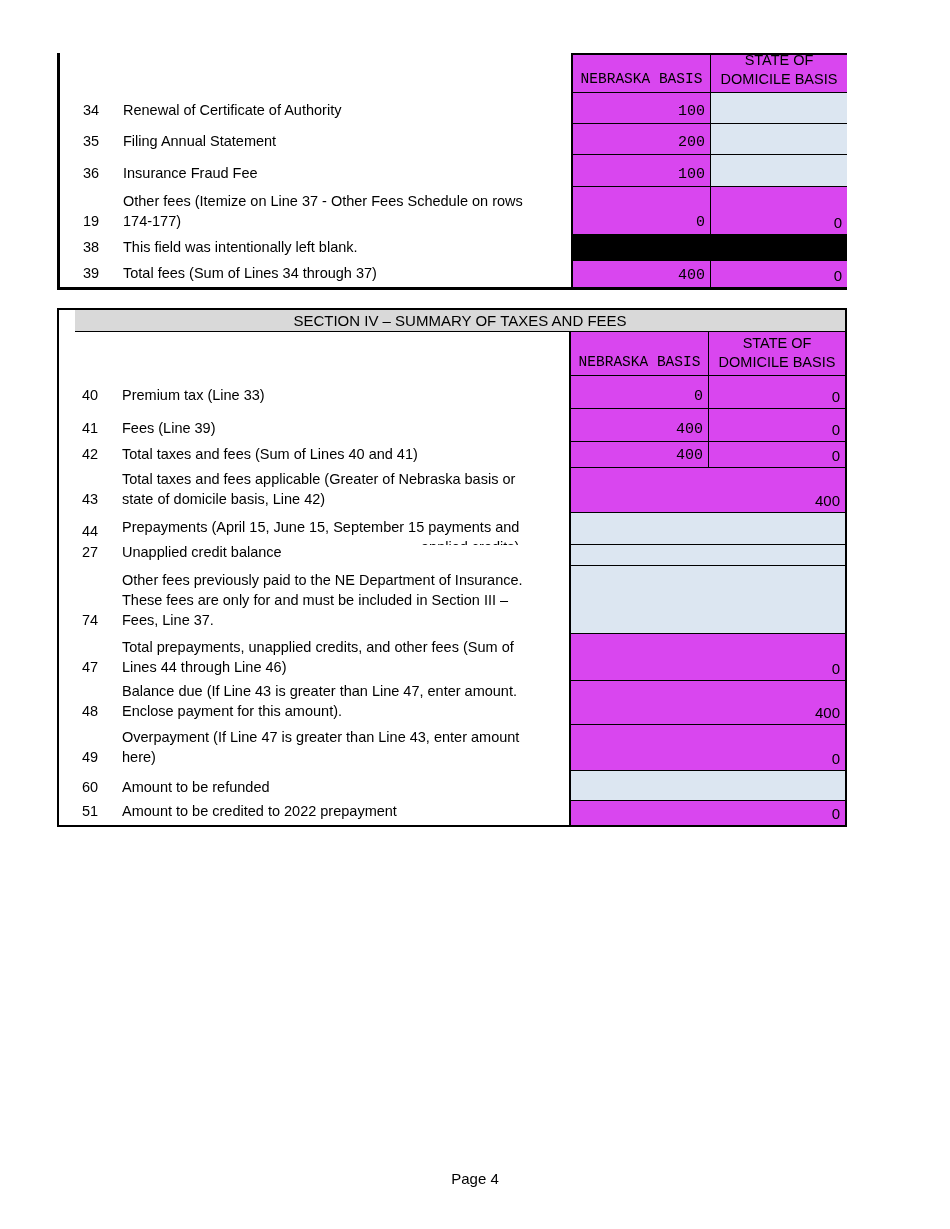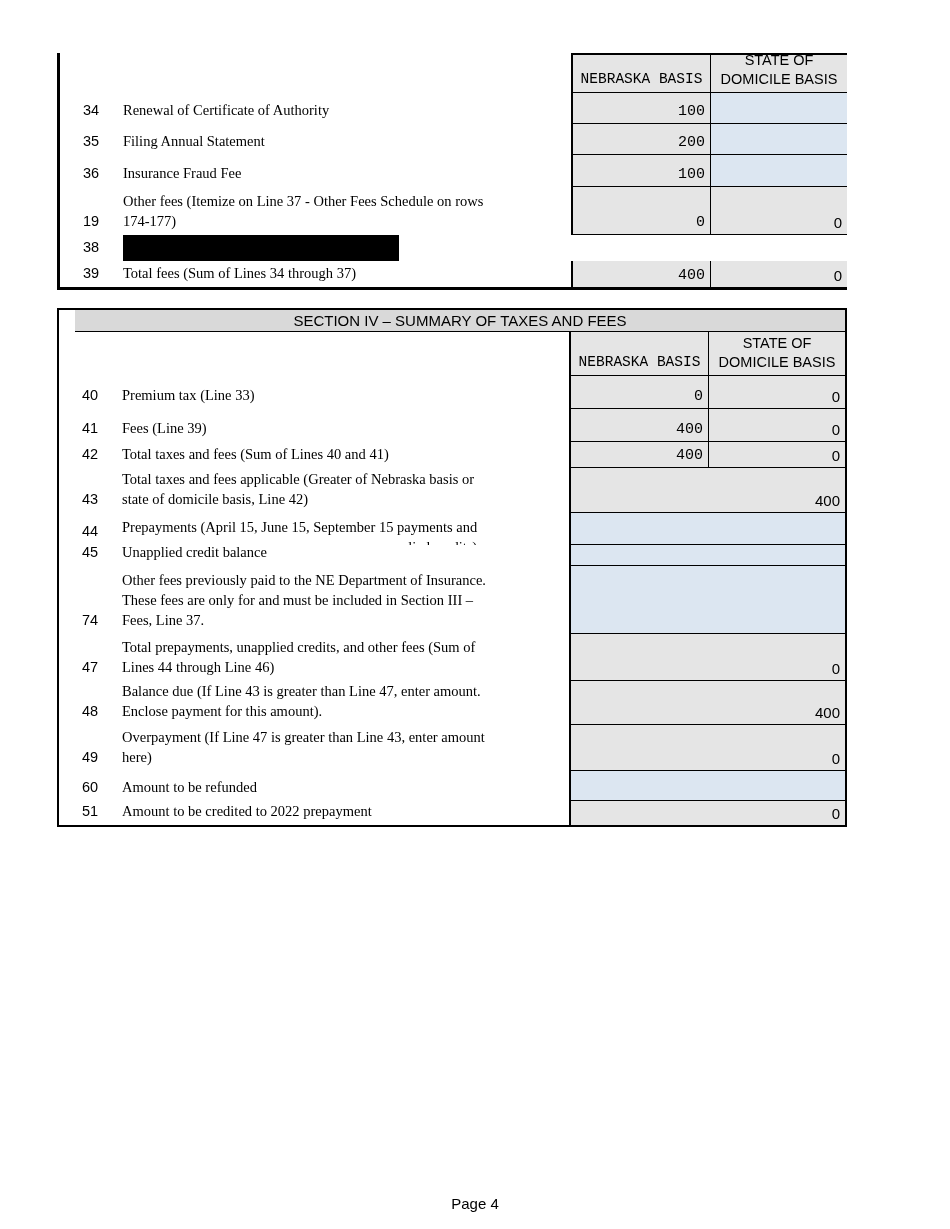--- a/index.html
+++ b/index.html
@@ -20,26 +20,26 @@
   .tbl{position:absolute;left:57px;width:790px;box-sizing:border-box;}
   .r{display:flex;align-items:stretch;box-sizing:border-box;}
   .num{
     width:63px;box-sizing:border-box;padding:0 0 4px 23px;
     display:flex;align-items:flex-end;
     font-size:14.5px;line-height:19px;text-align:right;
   }
   .lbl{
     flex:1;box-sizing:border-box;padding:0 8px 4px 0;
     display:flex;align-items:flex-end;
-    font-size:14.5px;line-height:20px;white-space:pre-line;font-family:Liberation Serif, serif;
+    font-size:14.5px;line-height:20px;white-space:pre-line;
   }
   .lbl.clip{align-items:flex-start;overflow:hidden;padding-top:4px;padding-bottom:0;text-align:right;}
   .vcells{width:276px;display:flex;box-sizing:border-box;}
   .cell{
-    box-sizing:border-box;background:#e5e5e5;
+    box-sizing:border-box;background:#d946ef;
     display:flex;justify-content:flex-end;align-items:flex-end;
     padding:0 5px 2px 0;
     font-size:15px;line-height:18px;
     border-bottom:1.5px solid var(--ink);
   }
   .neb{width:139px;border-left:2px solid var(--ink);font-family:Liberation Mono, monospace;}
   .dom{width:137px;border-left:1.5px solid var(--ink);}
   .m{width:276px;border-left:2px solid var(--ink);}
   .blue{background:var(--blue);}
   .black{background:#000;}
@@ -69,21 +69,21 @@
     height:22px;box-sizing:border-box;
     background:var(--gray);
     border-bottom:1.5px solid var(--ink);
     display:flex;align-items:center;justify-content:center;
     font-size:15px;
     margin-left:16px;
   }
   
   #footer{
     position:absolute;left:0;top:1170px;width:100%;
-    text-align:center;font-size:15px;margin-top:25px;
+    text-align:center;font-size:15px;
   }
 </style>
 </head>
 <body>
 
 <div id="page">
 
   <div id="fees-table" class="tbl">
 
     <div class="r h40 hdr">
@@ -128,20 +128,21 @@
       <div class="lbl">Other fees (Itemize on Line 37 - Other Fees Schedule on rows
 174-177)</div>
       <div class="vcells">
         <div class="cell neb">0</div>
         <div class="cell dom">0</div>
       </div>
     </div>
 
     <div class="r h26">
       <div class="num">38</div>
+      <div class="lbl">This field was intentionally left blank.</div>
       <div class="vcells">
         <div class="cell m black"></div>
       </div>
     </div>
 
     <div class="r h26">
       <div class="num">39</div>
       <div class="lbl">Total fees (Sum of Lines 34 through 37)</div>
       <div class="vcells">
         <div class="cell neb nb">400</div>
@@ -203,21 +204,21 @@
     <div class="r h32">
       <div class="num">44</div>
       <div class="lbl clip">Prepayments (April 15, June 15, September 15 payments and
 applied credits)</div>
       <div class="vcells">
         <div class="cell m blue"></div>
       </div>
     </div>
 
     <div class="r h21">
-      <div class="num">45</div>
+      <div class="num">27</div>
       <div class="lbl">Unapplied credit balance</div>
       <div class="vcells">
         <div class="cell m blue"></div>
       </div>
     </div>
 
     <div class="r h68">
       <div class="num">74</div>
       <div class="lbl">Other fees previously paid to the NE Department of Insurance.
 These fees are only for and must be included in Section III –

